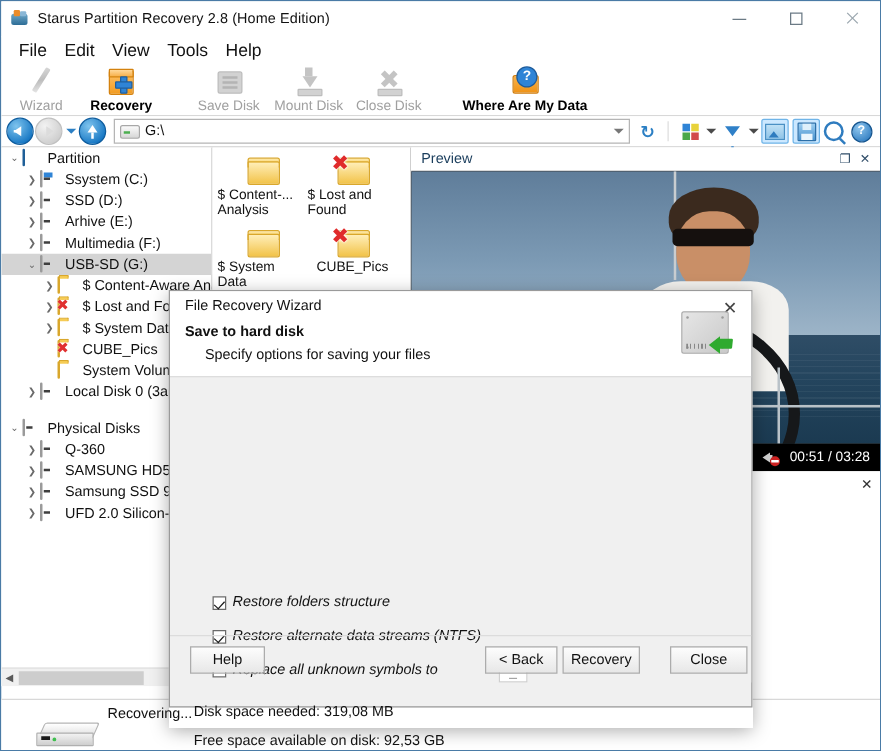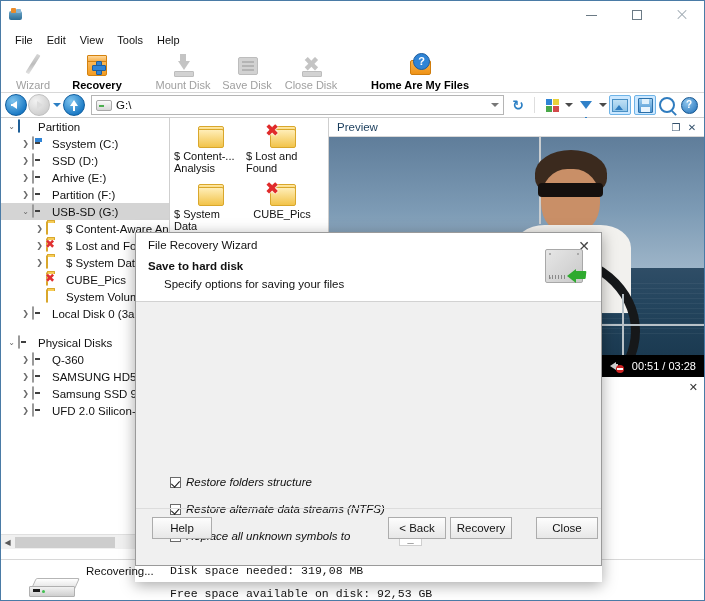--- a/index.html
+++ b/index.html
@@ -28,21 +28,21 @@
           color:#6b7a85;font-size:12px;}
   .wb-min{width:11px;height:1px;background:#6b7a85;display:block;}
   .wb-max{width:10px;height:10px;border:1px solid #6b7a85;display:block;box-sizing:border-box;}
   .wb-close{position:relative;width:12px;height:12px;display:block;}
   .wb-close:before,.wb-close:after{content:"";position:absolute;left:0;top:5px;
      width:12px;height:1px;background:#9aa6ae;}
   .wb-close:before{transform:rotate(45deg);} .wb-close:after{transform:rotate(-45deg);}
 
   
   .menubar{height:20px;background:#fff;display:flex;align-items:center;padding-left:7px;}
-  .menuitem{padding:2px 7px;font-size:11px;color:#111;}
+  .menuitem{padding:2px 7px;font-size:14px;color:#111;}
 
   
   .toolbar{height:40px;background:#fff;display:flex;align-items:flex-start;
            border-bottom:1px solid #d8d8d8;padding-top:2px;}
   .tbtn{width:64px;display:flex;flex-direction:column;align-items:center;
         padding-top:1px;}
   .tbtn .lbl{font-size:11px;margin-top:2px;white-space:nowrap;}
   .tbtn.disabled .lbl{color:#a0a0a0;}
   .tbtn.strong .lbl{font-weight:bold;}
   .ico{width:24px;height:24px;position:relative;}
@@ -266,21 +266,21 @@
        box-sizing:border-box;}
   .cbrow{position:absolute;left:34px;display:flex;align-items:center;}
   .cbx{width:11px;height:11px;background:#fff;border:1px solid #6a6a6a;box-sizing:border-box;
        position:relative;margin-right:5px;flex:none;}
   .cbx.on:after{content:"";position:absolute;left:2px;top:1px;width:4px;height:7px;
        border:solid #1a1a1a;border-width:0 1.5px 1.5px 0;transform:rotate(42deg);}
   .cblabel{font-size:11.5px;color:#111;font-style:italic;}
   .symbox{position:absolute;left:263px;width:23px;height:18px;background:#fff;
        border:1px solid #cfcfcf;box-sizing:border-box;font-size:11px;color:#888;
        display:flex;align-items:flex-end;justify-content:center;padding-bottom:1px;}
-  .infoline{position:absolute;left:34px;font-size:11.5px;color:#111;font-family:Liberation Mono, monospace;}
+  .infoline{position:absolute;left:19px;font-size:11.5px;color:#111;}
   .dlg-foot{position:absolute;left:0;bottom:0;width:100%;height:37px;
        border-top:1px solid #dcdcdc;}
   .btn{position:absolute;top:8px;height:22px;background:linear-gradient(#fdfdfd,#e7e7e7);
        border:1px solid #acacac;font-size:11.5px;color:#111;
        display:flex;align-items:center;justify-content:center;box-sizing:border-box;}
   .b-help{left:16px;width:60px;}
   .b-back{left:252px;width:58px;}
   .b-rec{left:314px;width:62px;}
   .b-close{left:400px;width:62px;}
 </style>
@@ -288,20 +288,21 @@
 <body>
 
 <div class="app">
 
   <div class="titlebar">
     <div class="title-icon">
       <div class="b1"></div>
         <div class="b2"></div>
         <div class="b3"></div>
     </div>
+    <div class="title-text">Starus Partition Recovery 2.8 (Home Edition)</div>
     <div class="winbtns">
       <div class="winbtn">
           <i class="wb-min"></i>
         </div>
       <div class="winbtn">
           <i class="wb-max"></i>
         </div>
       <div class="winbtn close">
           <i class="wb-close"></i>
         </div>
@@ -327,50 +328,50 @@
       <div class="ico ic-rec">
         <div class="box"></div>
           <div class="lid"></div>
           <div class="plus"></div>
       </div>
       <div class="lbl">Recovery</div>
     </div>
     <div style="width:22px"></div>
     <div class="tbtn disabled">
       <div class="ico">
-        <div class="ic-arrow2"></div>
-          <div class="ic-arrow" style="top:8px"></div>
-        <div style="position:absolute;left:3px;top:18px;width:18px;height:4px;background:#d2d2d2;border:1px solid #bdbdbd;border-radius:1px;"></div>
-      </div>
-      <div class="lbl">Mount Disk</div>
-    </div>
-    <div class="tbtn disabled">
-      <div class="ico">
         <div class="ic-disk">
             <i class="ln" style="top:3px"></i>
             <i class="ln" style="top:7px"></i>
             <i class="ln" style="top:11px"></i>
           </div>
       </div>
       <div class="lbl">Save Disk</div>
+    </div>
+    <div class="tbtn disabled">
+      <div class="ico">
+        <div class="ic-arrow2"></div>
+          <div class="ic-arrow" style="top:8px"></div>
+        <div style="position:absolute;left:3px;top:18px;width:18px;height:4px;background:#d2d2d2;border:1px solid #bdbdbd;border-radius:1px;"></div>
+      </div>
+      <div class="lbl">Mount Disk</div>
     </div>
     <div class="tbtn disabled">
       <div class="ico">
         <div class="ic-x">✖</div>
         <div style="position:absolute;left:3px;top:18px;width:18px;height:4px;background:#d2d2d2;border:1px solid #bdbdbd;border-radius:1px;"></div>
       </div>
       <div class="lbl">Close Disk</div>
     </div>
     <div style="width:22px"></div>
     <div class="tbtn strong" style="width:110px">
       <div class="ico ic-wh">
         <div class="base"></div>
           <div class="q">?</div>
       </div>
-      <div class="lbl">Home Are My Files</div>
+      <div class="lbl">Where Are My Data</div>
     </div>
   </div>
 
   <div class="addrbar">
     <div class="navbtn blue nav-back">
         <i class="ar"></i>
       </div>
     <div class="navbtn gray nav-fwd">
         <i class="ar"></i>
       </div>
@@ -438,21 +439,21 @@
             <span class="tlabel">SSD (D:)</span>
           </div>
           <div class="tnode" style="padding-left: 18px;">
             <span class="exp">❯</span>
             <span class="tico"><span class="ic-hdd"></span></span>
             <span class="tlabel">Arhive (E:)</span>
           </div>
           <div class="tnode" style="padding-left: 18px;">
             <span class="exp">❯</span>
             <span class="tico"><span class="ic-hdd"></span></span>
-            <span class="tlabel">Partition (F:)</span>
+            <span class="tlabel">Multimedia (F:)</span>
           </div>
           <div class="tnode sel" style="padding-left: 18px;">
             <span class="exp">⌄</span>
             <span class="tico"><span class="ic-hdd"></span></span>
             <span class="tlabel">USB-SD (G:)</span>
           </div>
           <div class="tnode" style="padding-left: 32px;">
             <span class="exp">❯</span>
             <span class="tico"><span class="ic-fold"></span></span>
             <span class="tlabel">$ Content-Aware Analysi</span>

